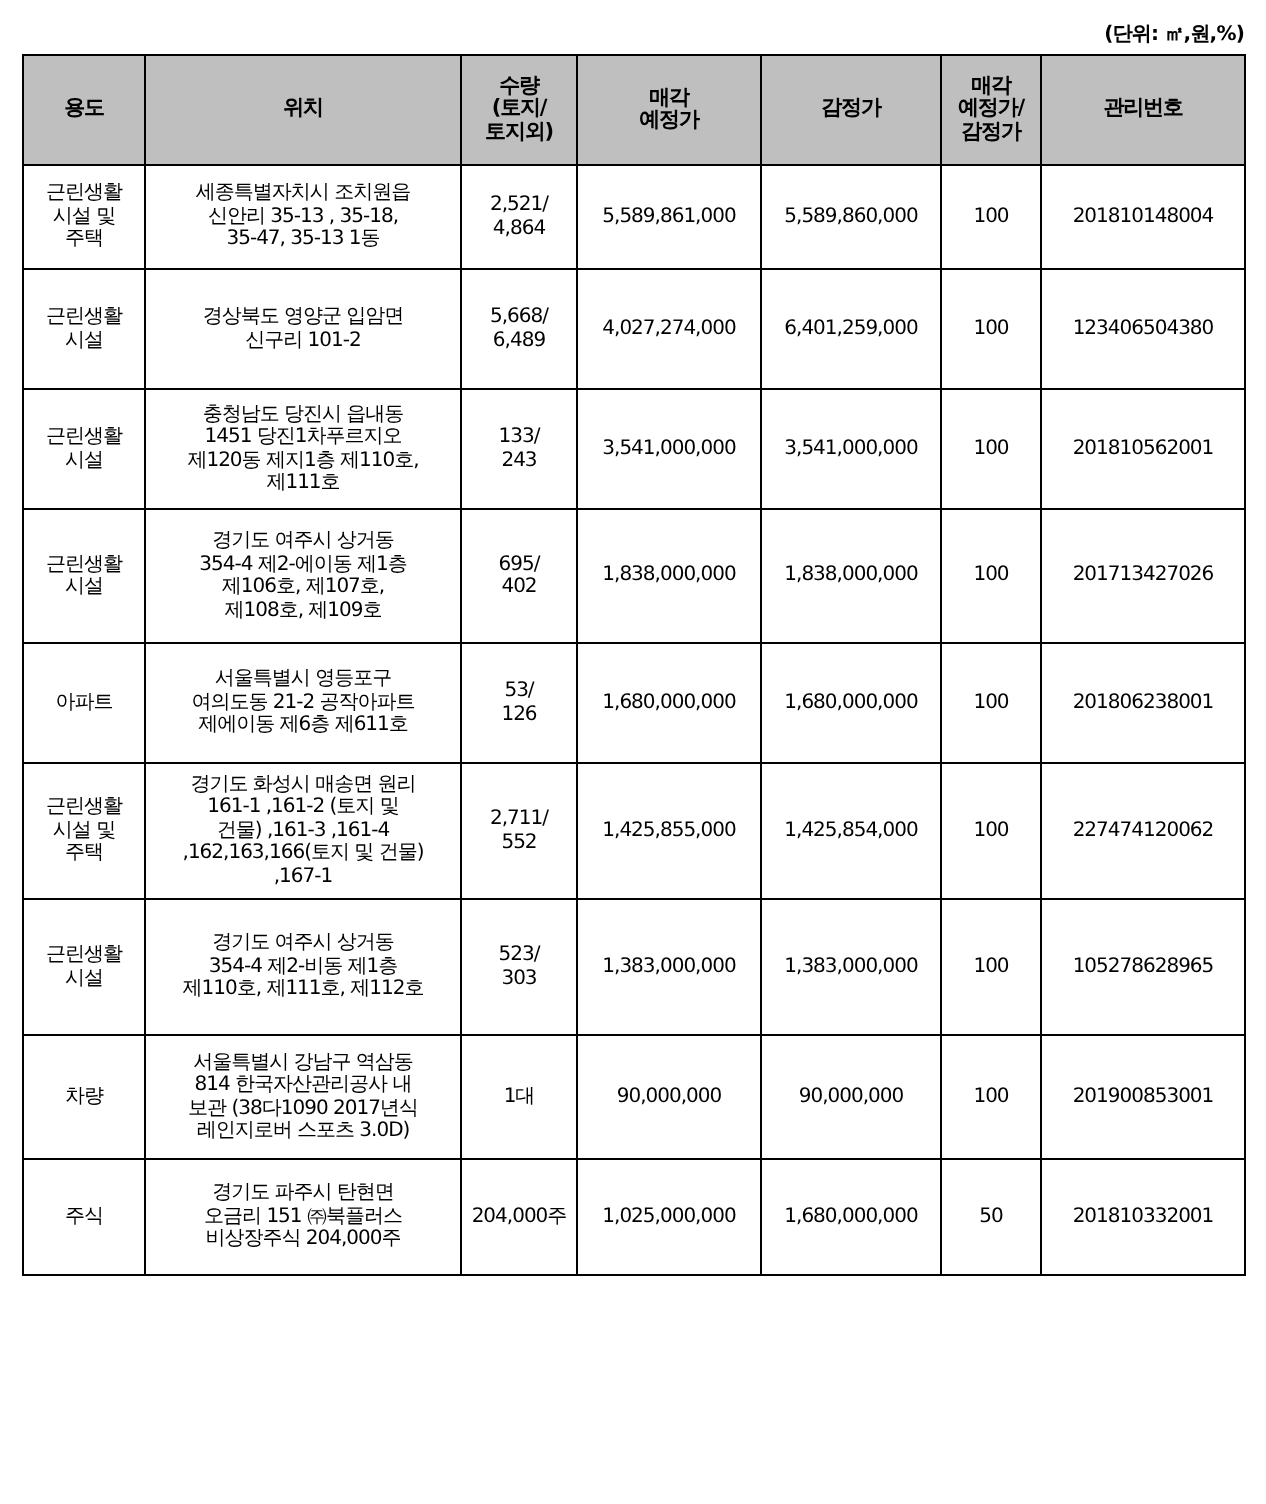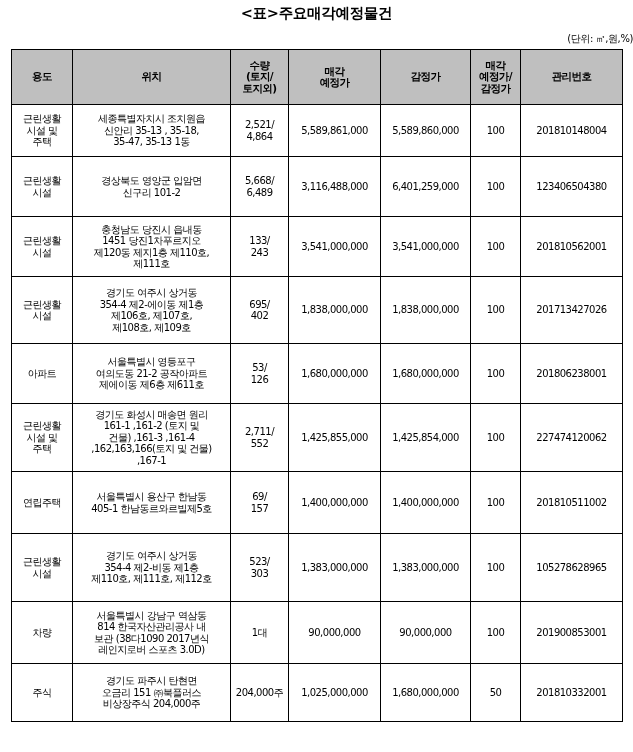--- a/index.html
+++ b/index.html
@@ -24,21 +24,22 @@
     text-align: center;
     font-size: 14.5px;
     font-weight: bold;
     letter-spacing: -0.3px;
     padding-top: 4px;
     line-height: 18px;
   }
   .unit-line {
     text-align: right;
     font-size: 10px;
-    font-weight: normal;
+    font-weight: bold;
+    padding-right: 11px;
     padding-top: 10px;
     padding-bottom: 3px;
     letter-spacing: -0.4px;
     margin-left: 32px;
   }
   .table-wrap {
     padding: 0 11px 0 11px;
   }
   table.main {
     border-collapse: collapse;
@@ -86,21 +87,20 @@
     line-height: 11.5px;
     letter-spacing: -0.6px;
   }
   .hdr-multiline { line-height: 11.5px; }
 </style>
 </head>
 <body>
 
 <div class="page">
 
-  <div class="title">&lt;표&gt;주요매각예정물건</div>
 
   <div class="unit-line">(단위: ㎡,원,%)</div>
 
   <div class="table-wrap">
     <table class="main">
       <colgroup>
         <col class="c-use">
           <col class="c-loc">
           <col class="c-qty">
         <col class="c-price">
@@ -143,21 +143,21 @@
             <td class="num">2,521/<br>4,864</td>
             <td class="num">5,589,861,000</td>
             <td class="num">5,589,860,000</td>
             <td class="num">100</td>
             <td class="num">201810148004</td>
           </tr>
           <tr style="height: 60px;">
             <td class="use">근린생활<br>시설</td>
             <td class="loc">경상북도 영양군 입암면<br>신구리 101-2</td>
             <td class="num">5,668/<br>6,489</td>
-            <td class="num">3,116,488,000</td>
+            <td class="num">4,027,274,000</td>
             <td class="num">6,401,259,000</td>
             <td class="num">100</td>
             <td class="num">123406504380</td>
           </tr>
           <tr style="height: 60px;">
             <td class="use">근린생활<br>시설</td>
             <td class="loc">충청남도 당진시 읍내동<br>1451 당진1차푸르지오<br>제120동 제지1층 제110호,<br>제111호</td>
             <td class="num">133/<br>243</td>
             <td class="num">3,541,000,000</td>
             <td class="num">3,541,000,000</td>
@@ -183,29 +183,20 @@
             <td class="num">201806238001</td>
           </tr>
           <tr style="height: 68px;">
             <td class="use">근린생활<br>시설 및<br>주택</td>
             <td class="loc">경기도 화성시 매송면 원리<br>161-1 ,161-2 (토지 및<br>건물) ,161-3 ,161-4<br>,162,163,166(토지 및 건물)<br>,167-1</td>
             <td class="num">2,711/<br>552</td>
             <td class="num">1,425,855,000</td>
             <td class="num">1,425,854,000</td>
             <td class="num">100</td>
             <td class="num">227474120062</td>
-          </tr>
-          <tr style="height: 62px;">
-            <td class="use">연립주택</td>
-            <td class="loc">서울특별시 용산구 한남동<br>405-1 한남동르와르빌제5호</td>
-            <td class="num">69/<br>157</td>
-            <td class="num">1,400,000,000</td>
-            <td class="num">1,400,000,000</td>
-            <td class="num">100</td>
-            <td class="num">201810511002</td>
           </tr>
           <tr style="height: 68px;">
             <td class="use">근린생활<br>시설</td>
             <td class="loc">경기도 여주시 상거동<br>354-4 제2-비동 제1층<br>제110호, 제111호, 제112호</td>
             <td class="num">523/<br>303</td>
             <td class="num">1,383,000,000</td>
             <td class="num">1,383,000,000</td>
             <td class="num">100</td>
             <td class="num">105278628965</td>
           </tr>

